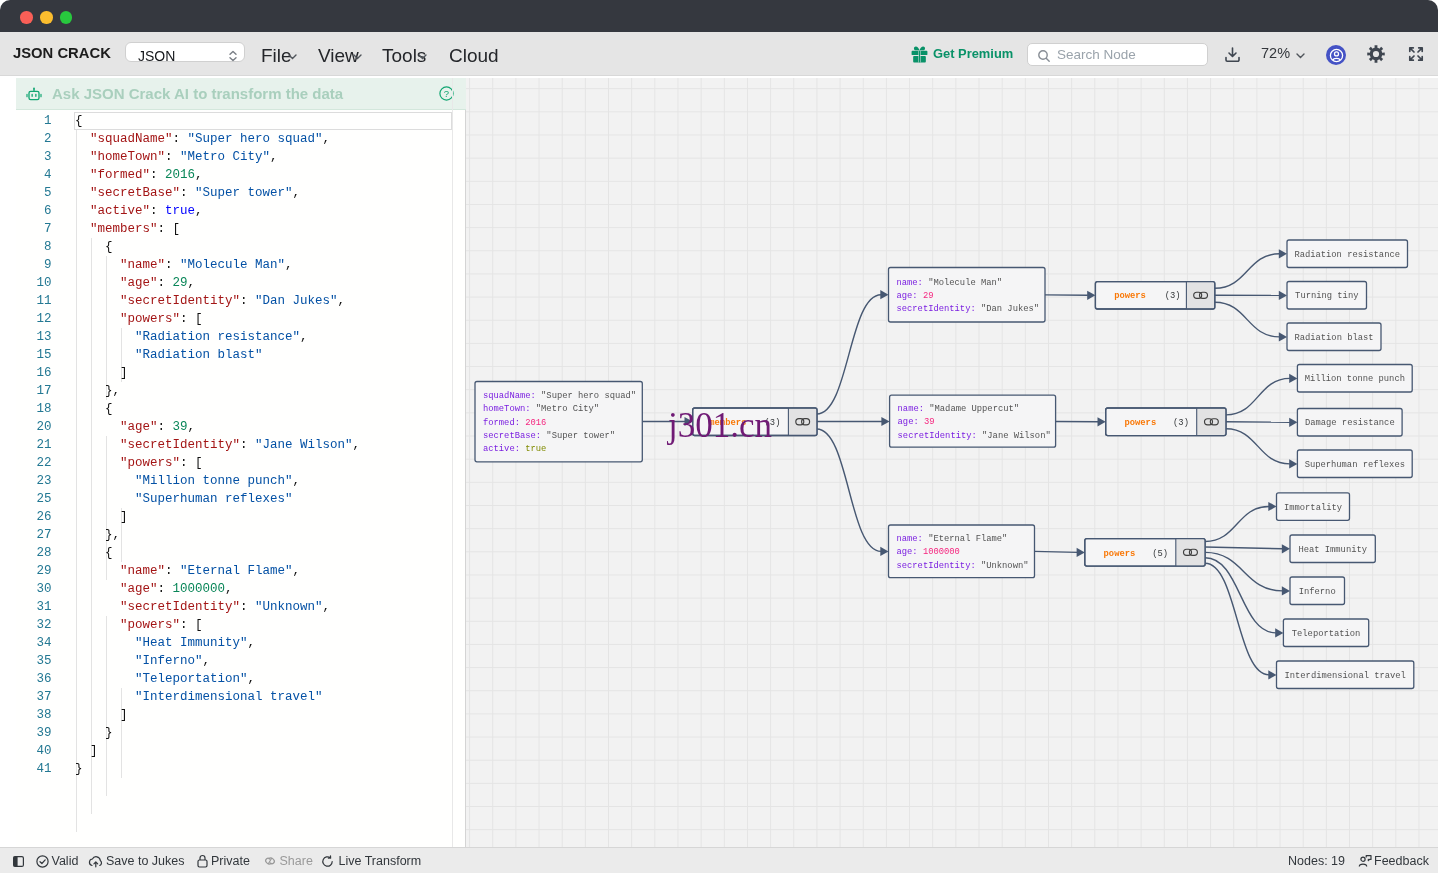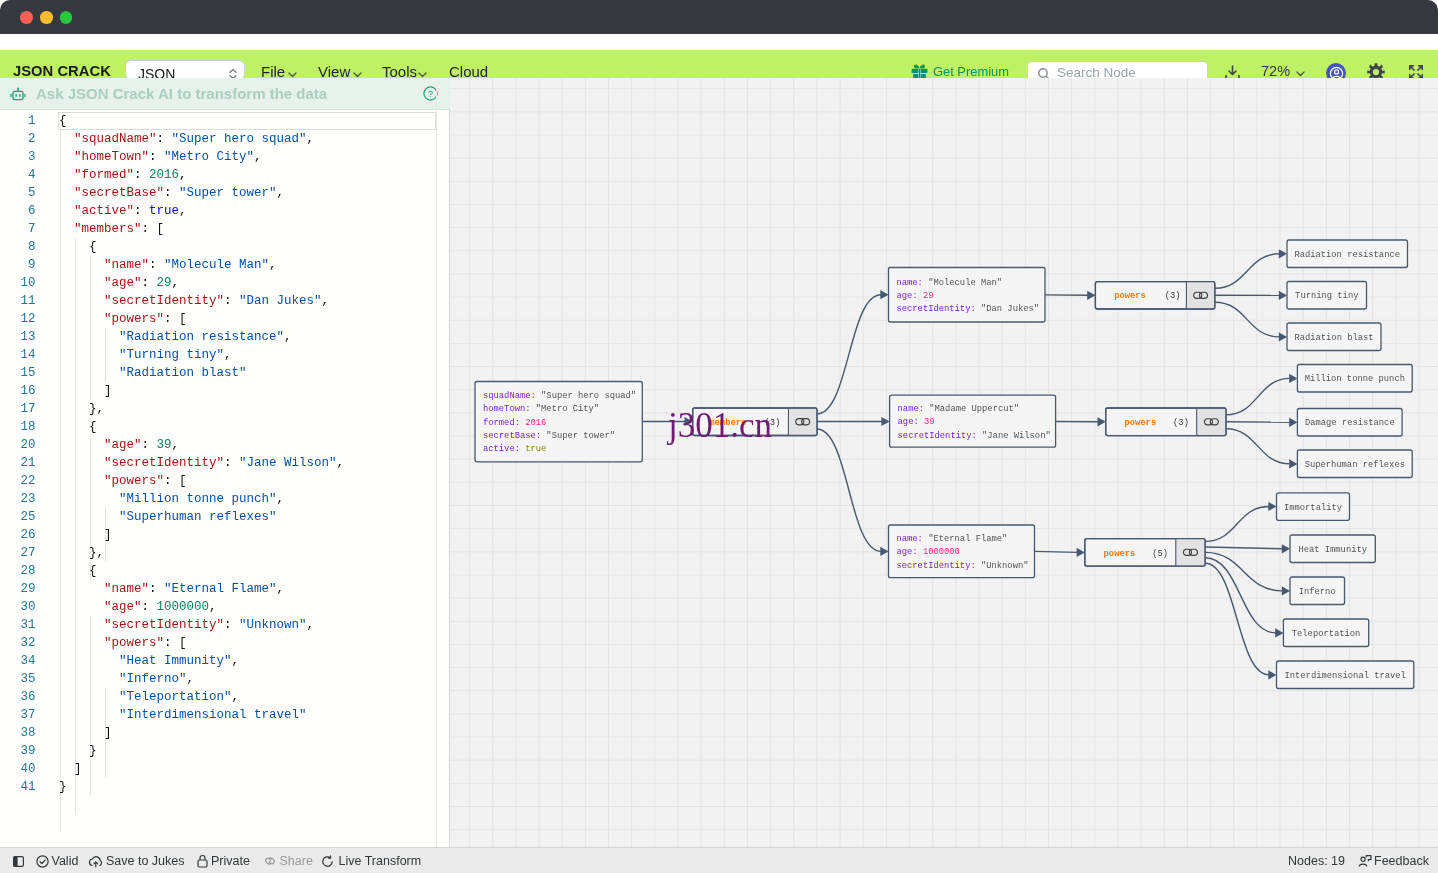--- a/index.html
+++ b/index.html
@@ -1,29 +1,29 @@
 <!DOCTYPE html>
 <html><head><meta charset="utf-8">
 <style>
 *{margin:0;padding:0;box-sizing:border-box}
 html,body{width:1438px;height:873px;overflow:hidden;font-family:"Liberation Sans",sans-serif;background:#fff}
 .titlebar{position:absolute;left:0;top:0;width:1438px;height:34px;background:#35383f;border-radius:10px 10px 0 0}
 .tl{position:absolute;top:11px;width:12.5px;height:12.5px;border-radius:50%}
-.toolbar{position:absolute;left:0;top:50px;width:1438px;height:44px;background:#bef264;border-bottom:1px solid #d8d8d8}
+.toolbar{position:absolute;left:0;top:32px;width:1438px;height:44px;background:#e5e5e5;border-bottom:1px solid #d8d8d8}
 .logo{position:absolute;left:13px;top:13px;font-size:14.8px;font-weight:bold;letter-spacing:0;color:#1c1c1c}
 .select{position:absolute;left:125px;top:10px;width:120px;height:20px;background:#fff;border:1px solid #d0d0d0;border-radius:6px}
 .select span{position:absolute;left:12px;top:4.5px;font-size:14px;color:#16181c}
-.menu{position:absolute;top:12.5px;font-size:15px;color:#24262a}
-.prem{position:absolute;left:933px;top:13.5px;font-size:12.9px;font-weight:normal;color:#099268}
+.menu{position:absolute;top:12.5px;font-size:19px;color:#24262a}
+.prem{position:absolute;left:933px;top:13.5px;font-size:12.9px;font-weight:bold;color:#099268}
 .search{position:absolute;left:1027px;top:10.5px;width:181px;height:23.5px;background:#fff;border:1px solid #d0d0d0;border-radius:5px}
 .search span{position:absolute;left:29px;top:3px;font-size:13.5px;color:#9aa3ab}
 .zoom{position:absolute;left:1261px;top:12.5px;font-size:14.5px;color:#33373c}
 .acct{position:absolute;left:1326px;top:13px;width:20px;height:20px;border-radius:50%;background:#4452c5}
 .main{position:absolute;left:0;top:78px;width:1438px;height:769px}
-.leftp{position:absolute;left:0;top:0;width:450px;height:769px;background:#fffffe;border-right:1px solid #d4d4d4}
+.leftp{position:absolute;left:16px;top:0;width:450px;height:769px;background:#fffffe;border-right:1px solid #d4d4d4}
 .banner{position:absolute;left:0;top:0;width:450px;height:32px;background:#e7f2ec;border-bottom:1px solid #d3e7dc}
 .banner .ph{position:absolute;left:36px;top:7px;font-size:15px;font-weight:bold;color:#a9cfbd}
 .editor{position:absolute;left:0;top:34px;width:436px;height:735px;font-family:"Liberation Mono",monospace;font-size:12.5px;line-height:18px;overflow:hidden}
 .ln{height:18px;position:relative}
 .num{position:absolute;right:400.5px;color:#237893;text-align:right}
 .ln .code{position:absolute;left:59px;top:0;white-space:pre}
 .ws{white-space:pre}
 .k{color:#a31515} .s{color:#0451a5} .n{color:#098658} .b{color:#0000ff} .p{color:#111}
 .curline{position:absolute;left:58px;top:0px;width:378px;height:18px;border:1px solid #dcdcdc}
 .guide{position:absolute;width:1px;background:#e3e3e3}
@@ -310,24 +310,20 @@
         </div>
         <div class="ln">
           <span class="num">12</span>
           <span class="code"><span class="ws">      </span><span class="k">"powers"</span><span class="p">: </span><span class="p">[</span></span>
         </div>
         <div class="ln">
           <span class="num">13</span>
           <span class="code"><span class="ws">        </span><span class="s">"Radiation resistance"</span><span class="p">,</span></span>
         </div>
         <div class="ln">
-          <span class="num">14</span>
-          <span class="code"><span class="ws">        </span><span class="s">"Turning tiny"</span><span class="p">,</span></span>
-        </div>
-        <div class="ln">
           <span class="num">15</span>
           <span class="code"><span class="ws">        </span><span class="s">"Radiation blast"</span></span>
         </div>
         <div class="ln">
           <span class="num">16</span>
           <span class="code"><span class="ws">      </span><span class="p">]</span></span>
         </div>
         <div class="ln">
           <span class="num">17</span>
           <span class="code"><span class="ws">    </span><span class="p">},</span></span>

